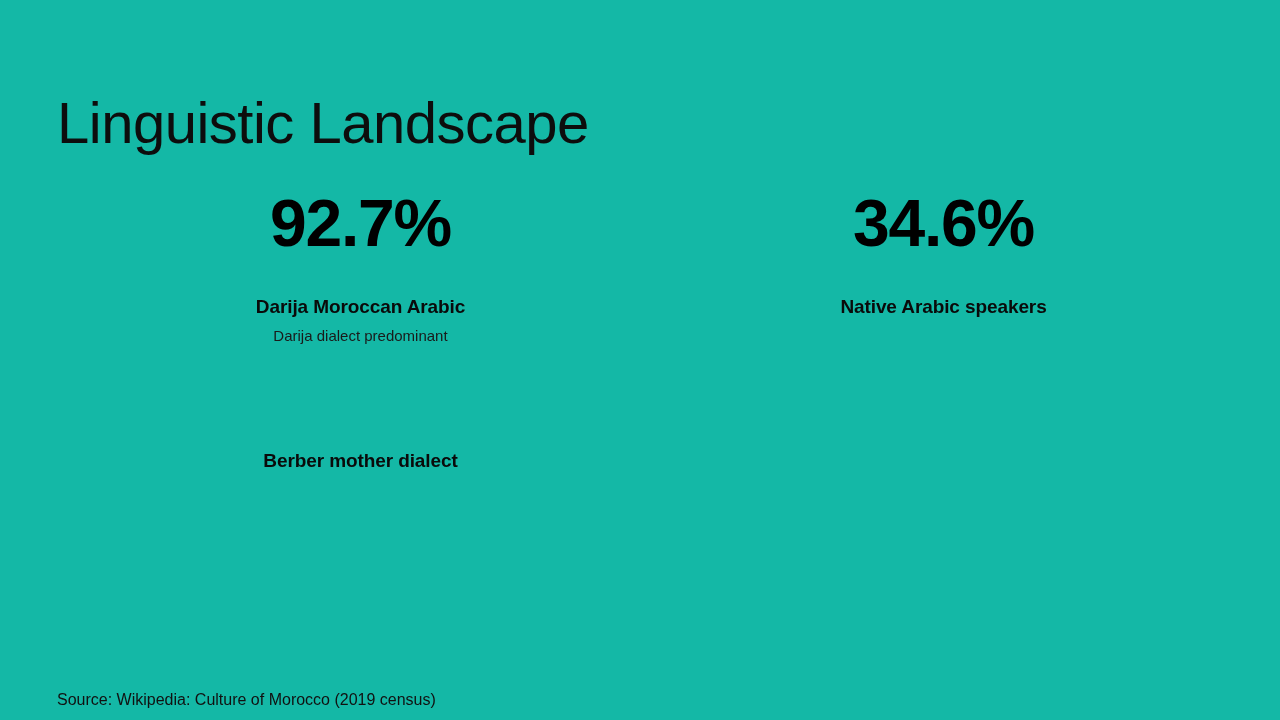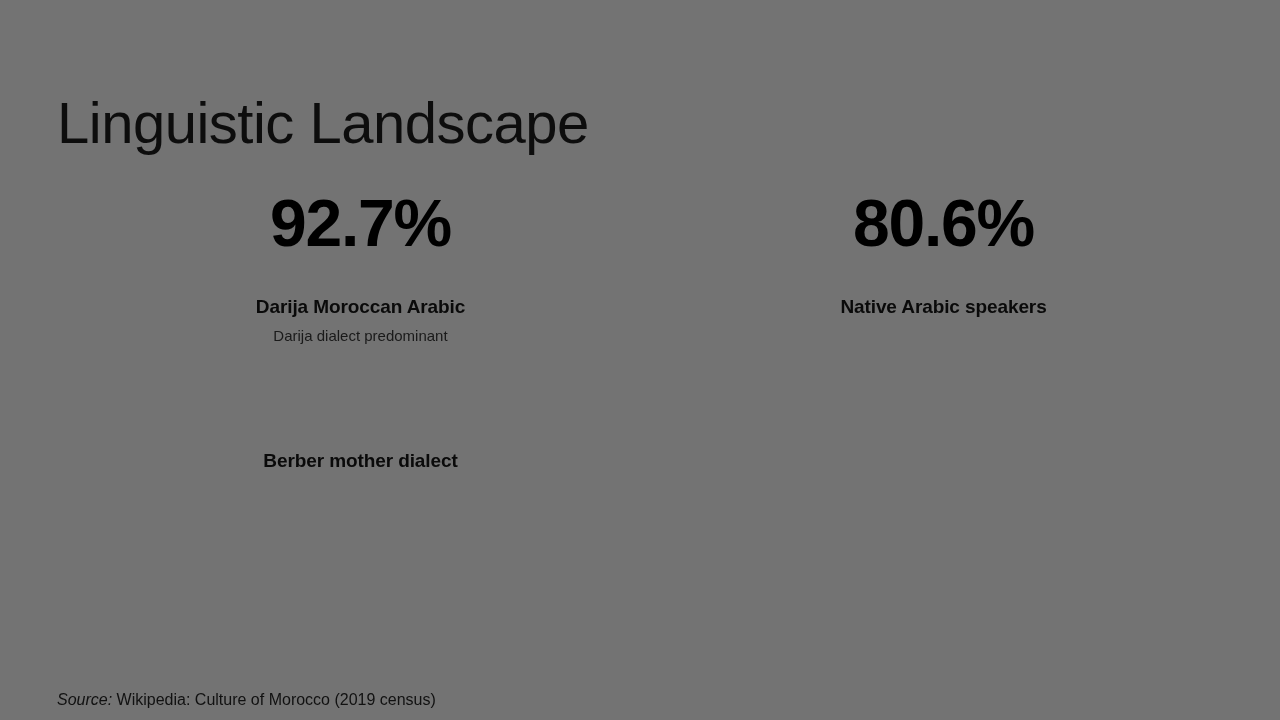--- a/index.html
+++ b/index.html
@@ -14,21 +14,21 @@
     font-family: "Liberation Sans", sans-serif;
     color: #000000;
     overflow: hidden;
     position: relative;
     -webkit-font-smoothing: antialiased;
   }
 
   .slide {
     position: absolute;
     inset: 0;
-    background: #737373;
+    background: #14b8a6;
   }
 
   
   .slide-title {
     position: absolute;
     left: 57px;
     top: 52px;
     font-size: 58px;
     font-weight: 300;
     letter-spacing: -0.5px;
@@ -95,21 +95,20 @@
     position: absolute;
     left: 57px;
     top: 690px;
     font-size: 16px;
     font-weight: 400;
     line-height: 1.3;
     color: #111111;
     white-space: nowrap;
   }
   .source-note .source-prefix {
-    font-style: italic;
   }
   .source-note .source-text {
     font-style: normal;
   }
 </style>
 </head>
 <body>
 
 <div class="slide">
 
@@ -118,21 +117,21 @@
   <div class="stats-grid">
 
     <div class="stat-cell">
       <div class="stat-value">92.7%</div>
       <div class="stat-label">Darija Moroccan Arabic</div>
       <div class="stat-sublabel">Darija dialect predominant</div>
     </div>
 
 
     <div class="stat-cell">
-      <div class="stat-value">80.6%</div>
+      <div class="stat-value">34.6%</div>
       <div class="stat-label">Native Arabic speakers</div>
       <div class="stat-sublabel is-empty"></div>
     </div>
 
     <div class="stat-cell">
       <div class="stat-label">Berber mother dialect</div>
       <div class="stat-sublabel is-empty"></div>
     </div>
 
   </div>

